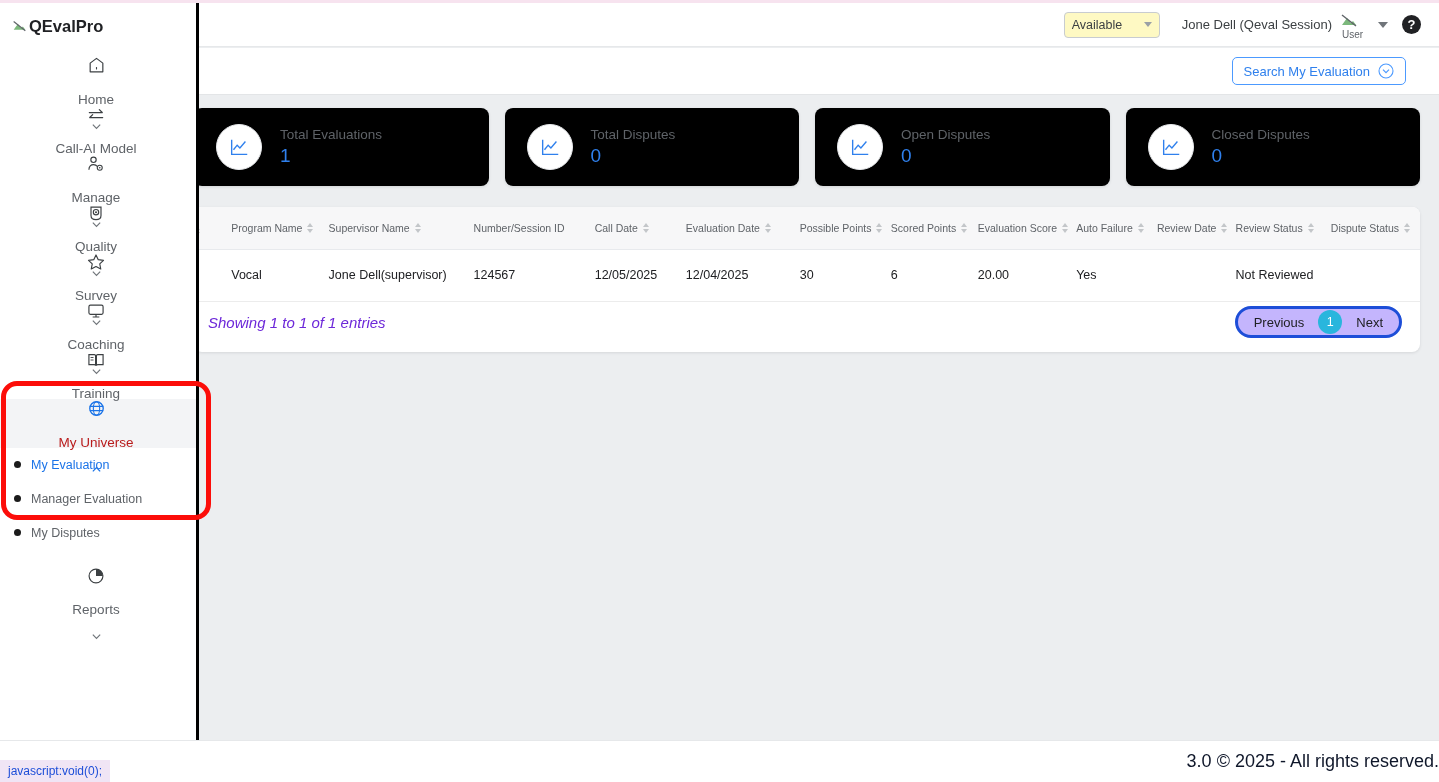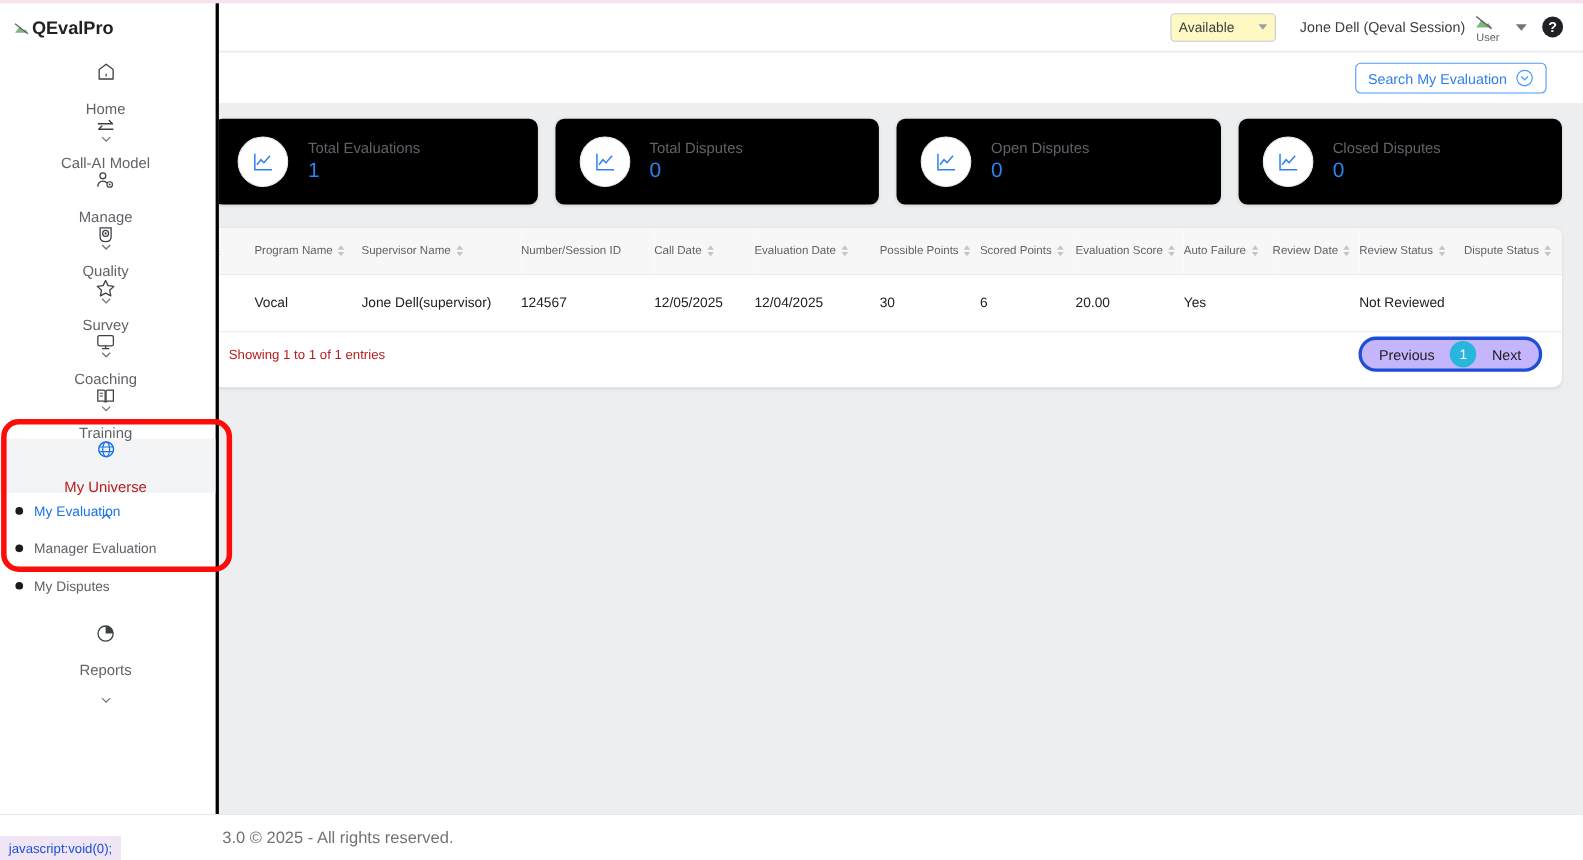--- a/index.html
+++ b/index.html
@@ -133,41 +133,41 @@
     border-bottom: 1px solid #ececec;
     white-space: nowrap;
   }
   td.danger, .danger { color: #e02020; }
 
   .panel-foot {
     position: absolute; left: 0; right: 0; bottom: 0; height: 60px;
     display: flex; align-items: center; justify-content: space-between;
     padding: 0 18px 0 14px;
   }
-  .entries { font-size: 12px; color: #b91c1c; }
+  .entries { font-size: 15px; color: #6d28d9; font-style: italic; }
   .pager {
     display: flex; align-items: center; gap: 0;
     border: 3px solid #1d4ed8; border-radius: 18px; height: 32px;
     padding: 0 4px; background: #c4b5fd;
   }
   .pager span { font-size: 13px; color: #202124; padding: 0 12px; }
   .pager .cur {
     width: 24px; height: 24px; border-radius: 50%;
     background: #29b6dd; color: #fff;
     display: flex; align-items: center; justify-content: center;
     font-size: 12.5px; padding: 0; margin: 0 2px;
   }
 
   
   .footer {
     position: absolute; left: 0; bottom: 0; width: 1439px; height: 42px;
     background: #fff; border-top: 1px solid #e6e8ea;
     display: flex; align-items: center;
     padding-left: 202px;
-    font-size: 15px; color: #737373;
+    font-size: 18px; color: #0f172a; justify-content: flex-end;
   }
 
   
   .sidebar {
     position: absolute; top: 0; left: 0; width: 199px; height: 740px;
     background: #fff; z-index: 30;
     border-right: 3px solid #000000;
     overflow: hidden;
   }
   .brand {

